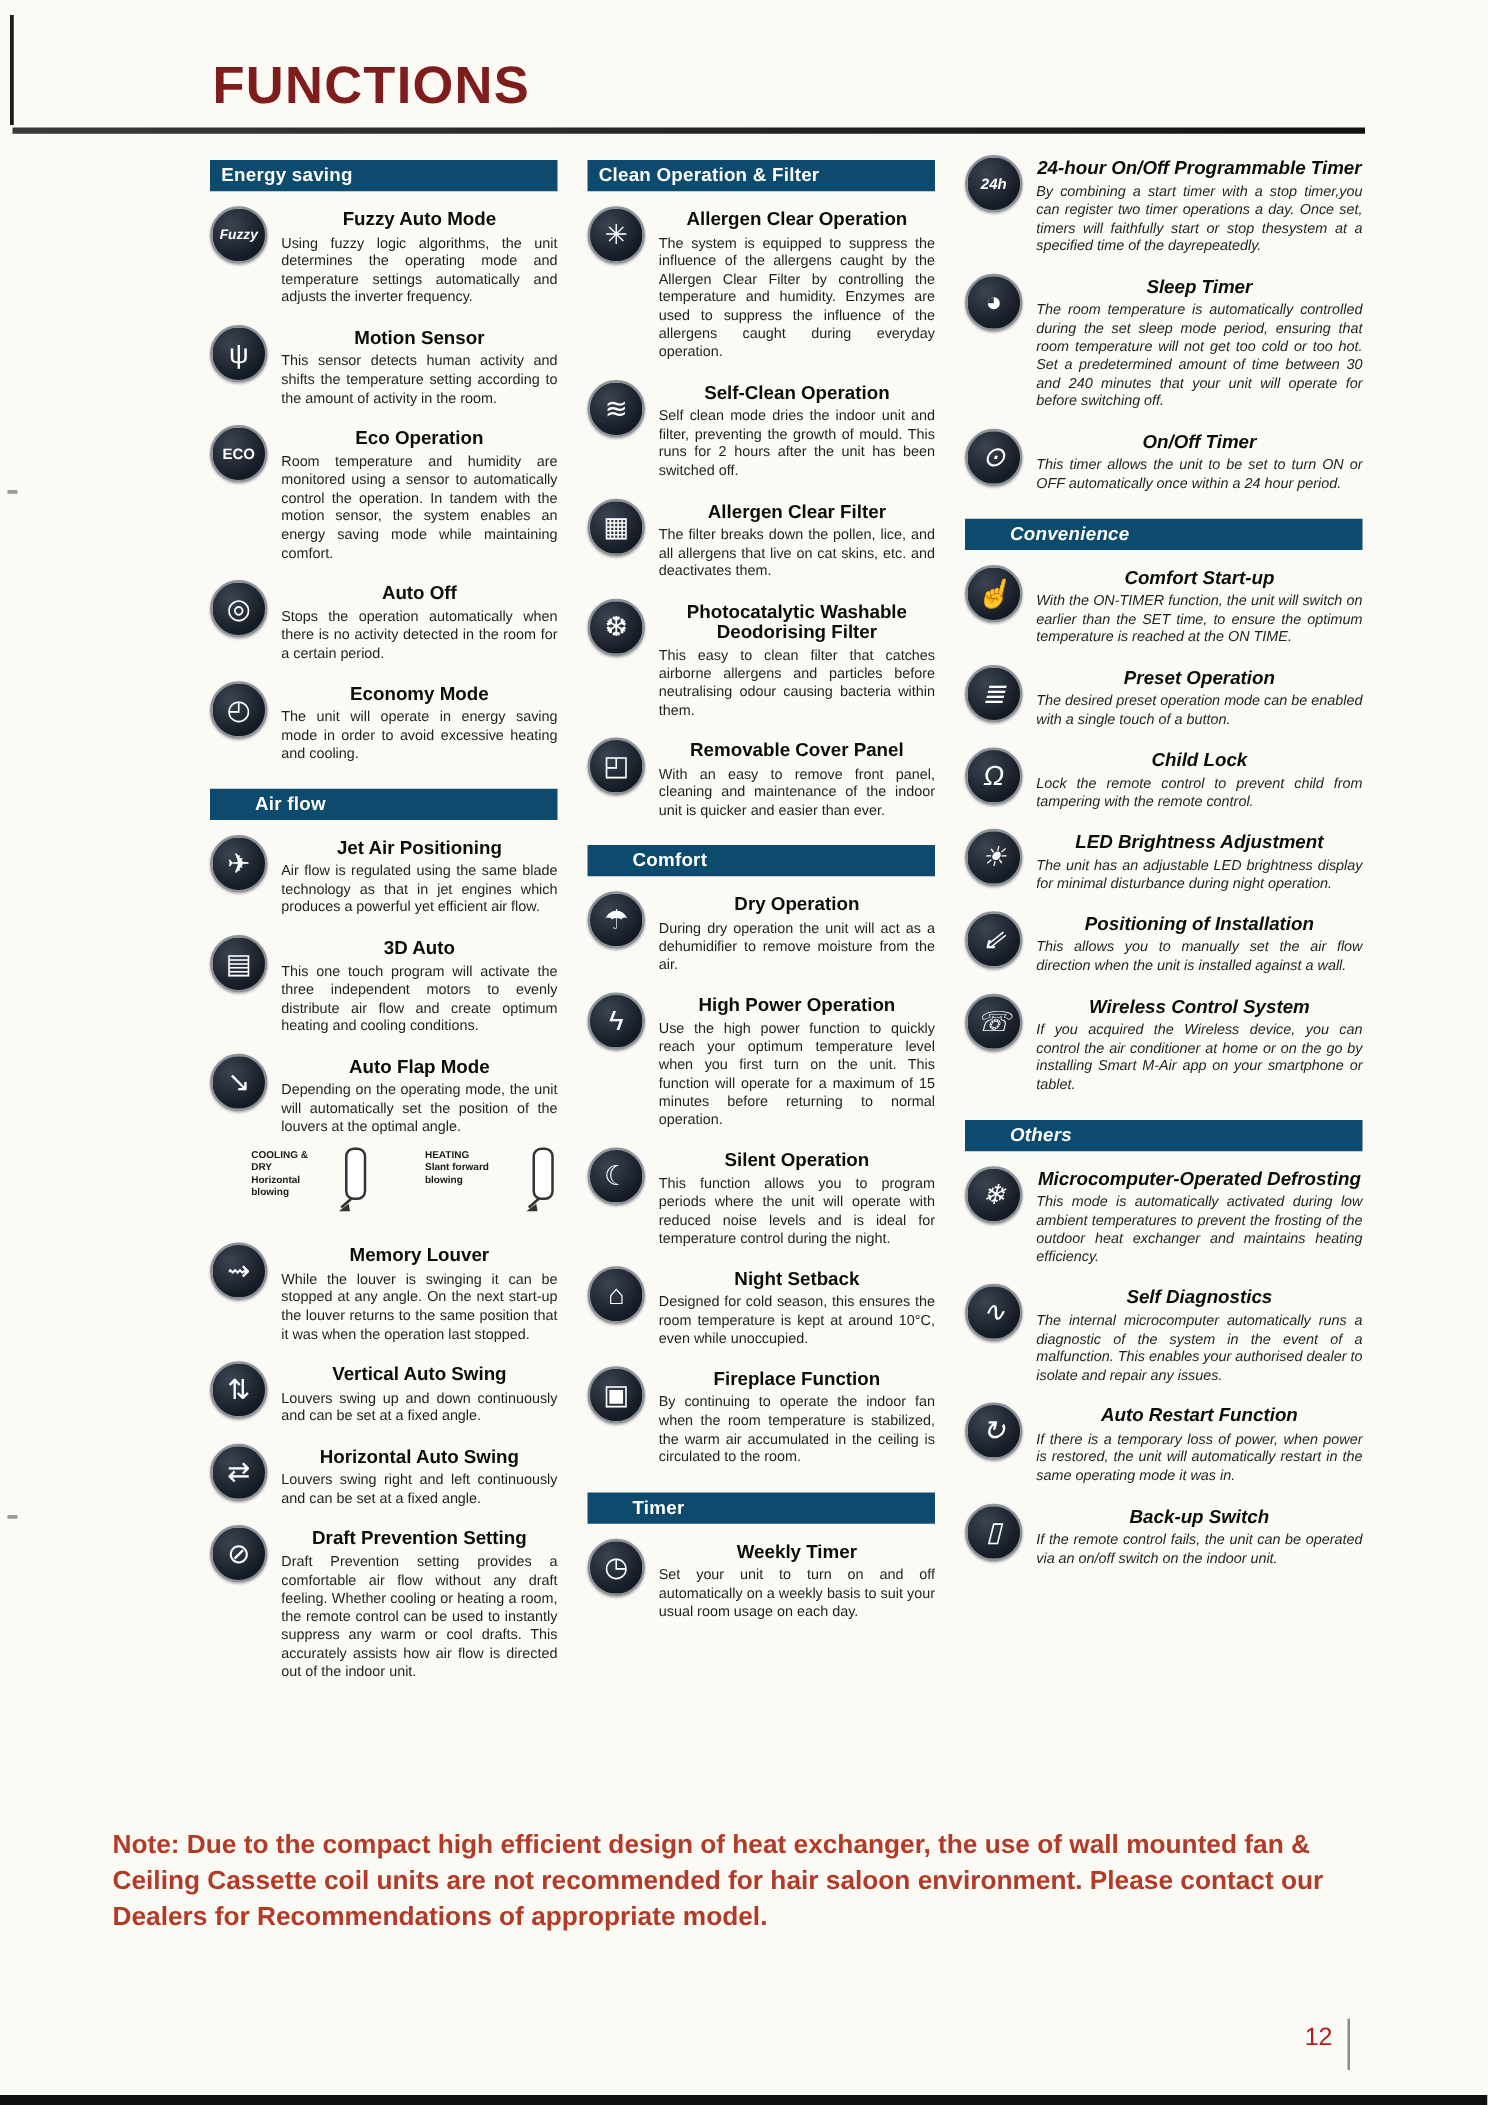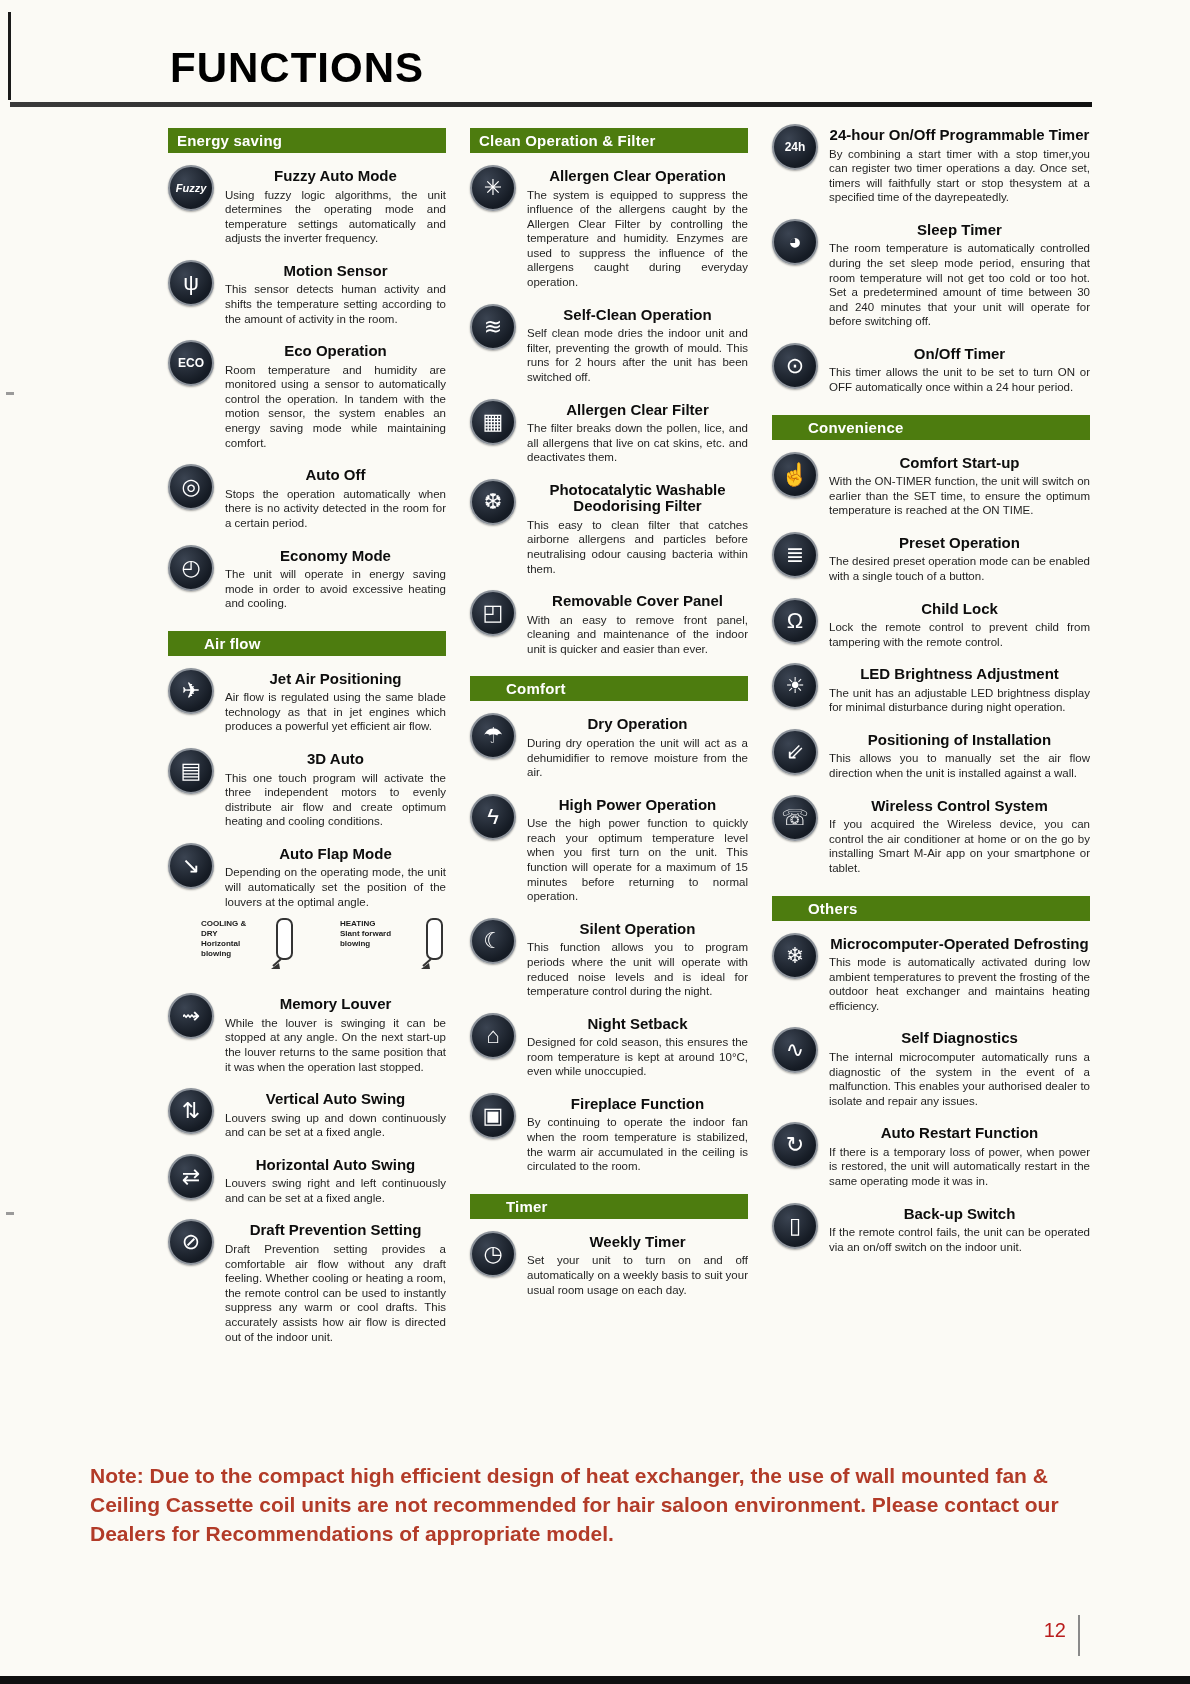--- a/index.html
+++ b/index.html
@@ -10,36 +10,36 @@
     color:#1a1a1a;
     position:relative;
     overflow:hidden;
   }
   .edge-line-top { position:absolute; left:8px; top:12px; width:3px; height:88px; background:#1a1a1a; }
   .edge-tick { position:absolute; left:6px; width:8px; height:3px; background:#9a9a9a; }
   .edge-tick.t1 { top:392px; } .edge-tick.t2 { top:1212px; }
 
   .page-title {
     position:absolute; left:170px; top:44px;
-    font-size:42px; font-weight:bold; letter-spacing:1px; color:#000000;
+    font-size:42px; font-weight:bold; letter-spacing:1px; color:#7f1d1d;
   }
   .title-rule {
     position:absolute; left:10px; top:102px; right:98px; height:5px;
     background:linear-gradient(to right,#3a3a3a,#111);
   }
 
   .columns {
     position:absolute; left:168px; top:124px; right:100px;
     display:flex; gap:24px;
   }
   .column { flex:0 0 278px; }
-  .column:last-child { flex:1 1 auto; }
+  .column:last-child { flex:1 1 auto;font-style:italic; }
 
   .section-header {
-    background:#4d7c0f; color:#ffffff;
+    background:#0c4a6e; color:#ffffff;
     font-weight:bold; font-size:15px;
     padding:4px 9px; margin:4px 0 12px 0;
     letter-spacing:.2px;
   }
   .column .section-header:not(:first-child) { margin-top:20px;padding-left:36px; }
 
   .item { display:flex; gap:11px; margin-bottom:14px; }
   .icon-circle {
     flex:0 0 46px; width:46px; height:46px; border-radius:50%;
     background:radial-gradient(circle at 35% 30%, #3b4452, #151b24 70%);

